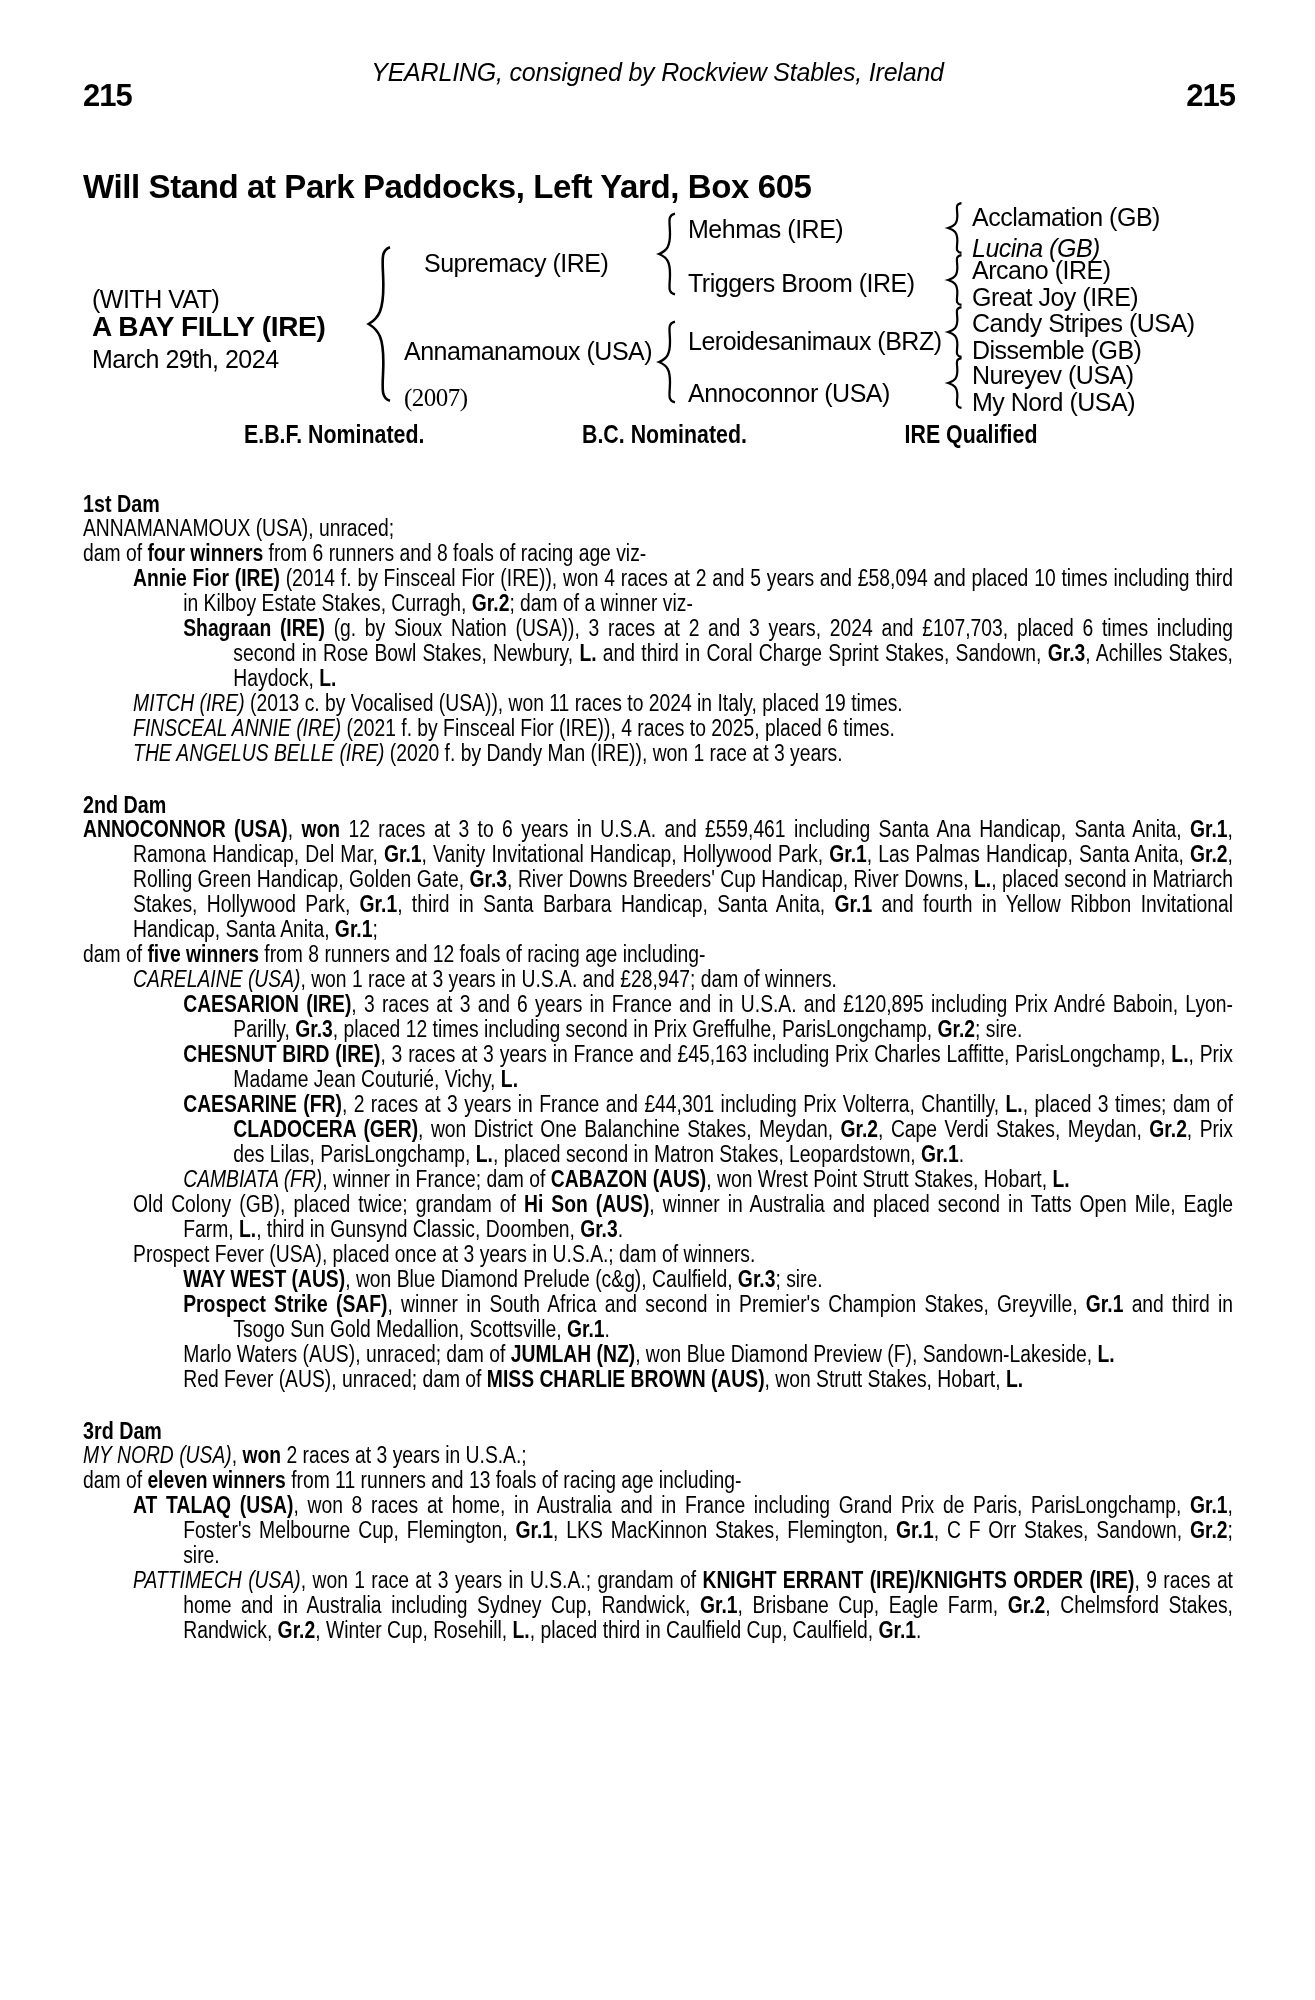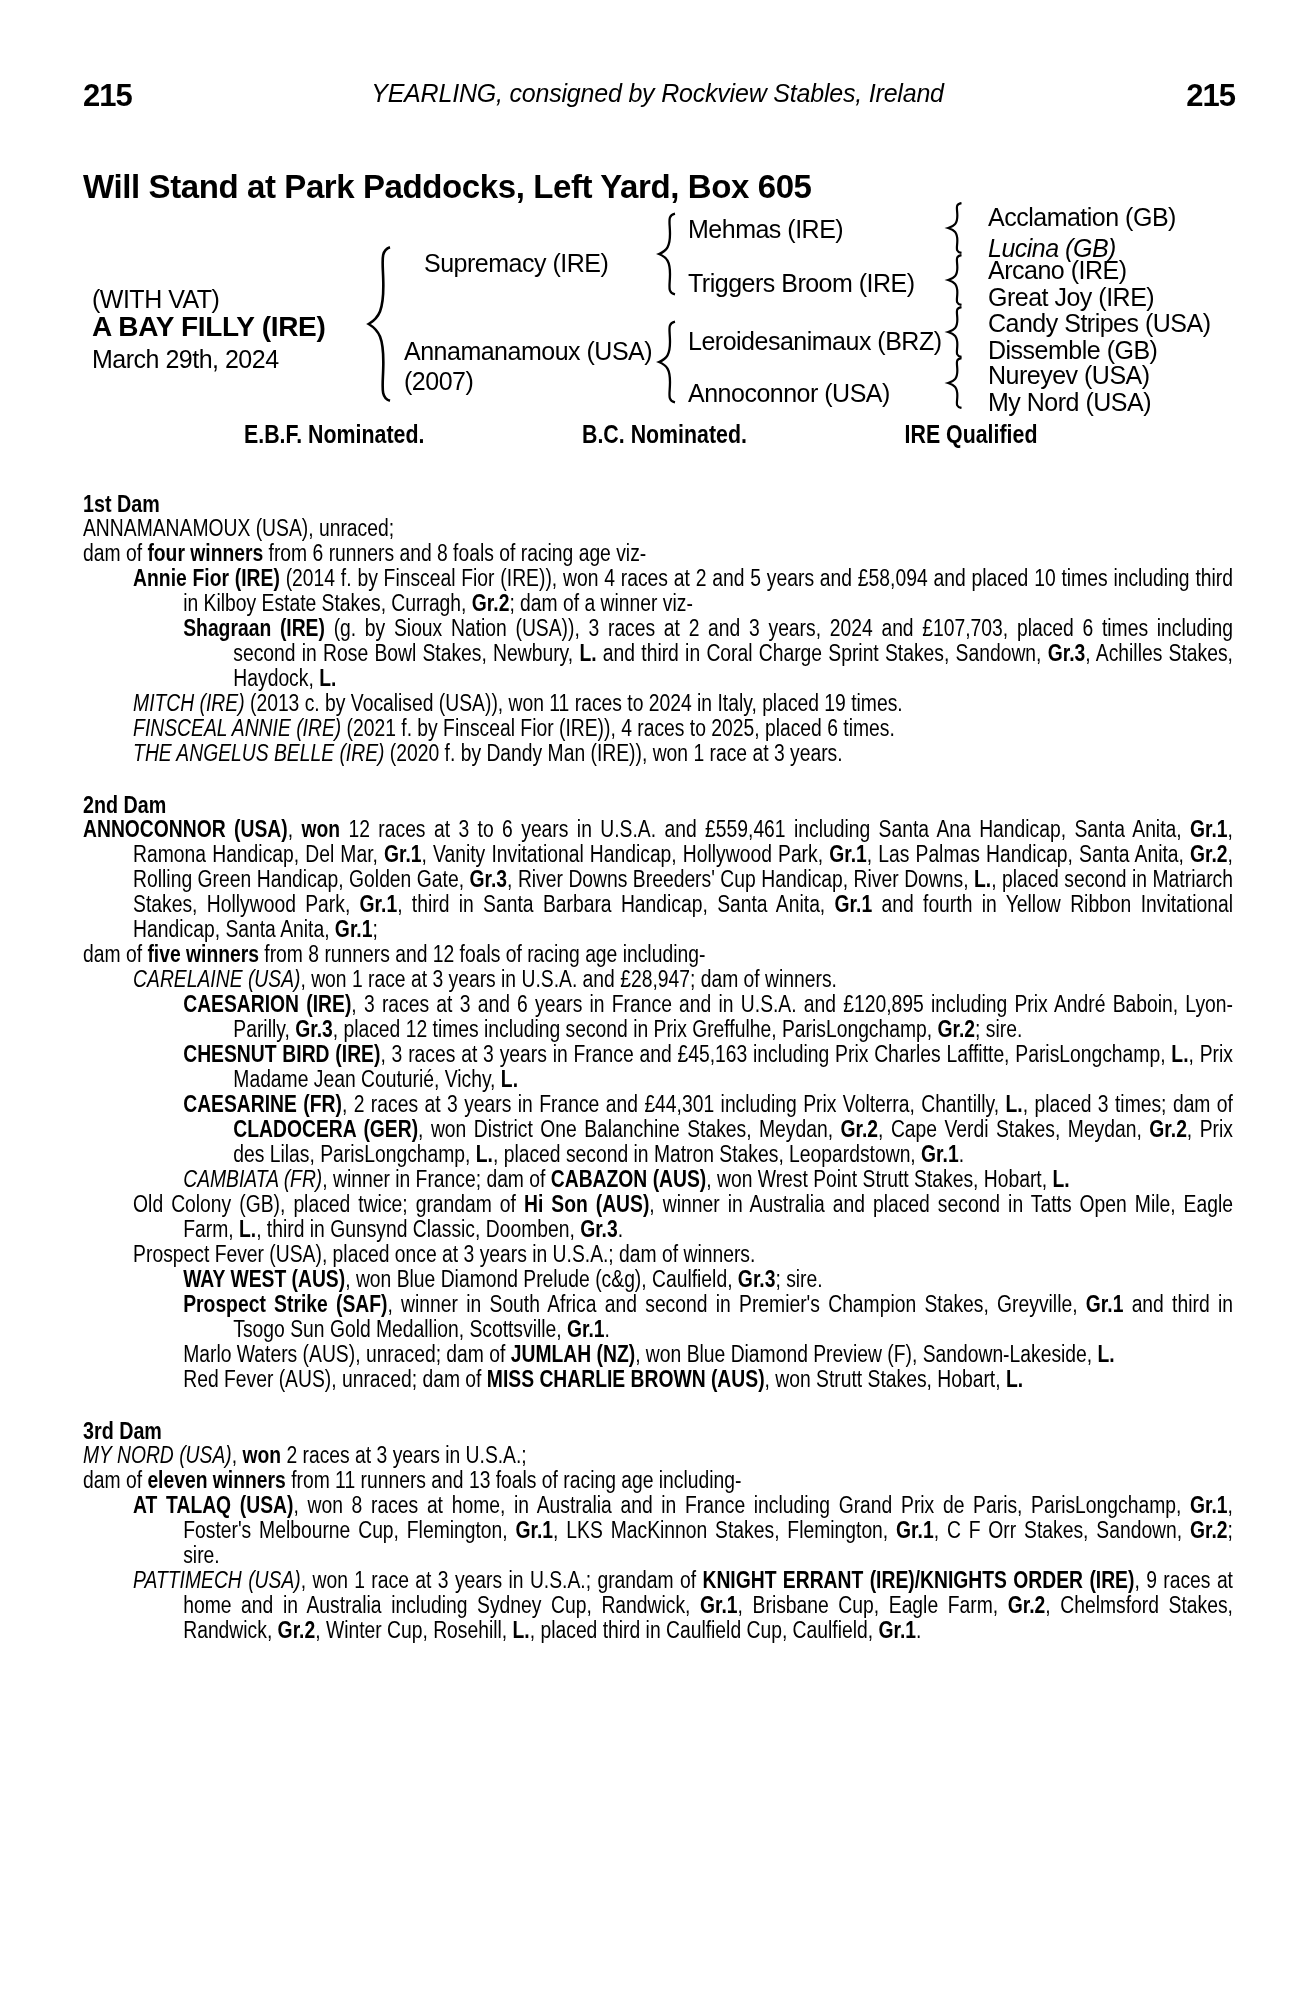--- a/index.html
+++ b/index.html
@@ -5,46 +5,46 @@
   html,body{margin:0;padding:0;background:#ffffff;}
   .page{
     position:relative;
     width:1315px;height:2000px;
     background:#ffffff;color:#000;
     font-family:"Liberation Sans",sans-serif;
     overflow:hidden;
   }
   .consignor{
     position:absolute;top:58px;left:0;width:100%;
-    text-align:center;font-style:italic;font-size:25px;letter-spacing:-0.2px;margin-top:21px;
+    text-align:center;font-style:italic;font-size:25px;letter-spacing:-0.2px;
   }
   .lot{
     position:absolute;top:80px;
     font-size:31px;font-weight:bold;letter-spacing:-1px;line-height:1;
   }
   .lot-left{left:83px;}
   .lot-right{right:80px;}
   .stand{
     position:absolute;top:168px;left:83px;
     font-size:33px;font-weight:bold;letter-spacing:-0.4px;
   }
   
   .pedigree{position:absolute;top:0;left:0;width:1315px;height:420px;}
   .ped{position:absolute;font-size:25px;letter-spacing:-0.5px;white-space:nowrap;line-height:1.1;}
   .vat{left:92px;top:286px;}
   .horsename{left:92px;top:312px;font-size:28px;font-weight:bold;letter-spacing:-0.3px;text-align:center;}
   .foaled{left:92px;top:346px;}
   .sire-name{left:404px;top:250px;margin-left:20px;}
   .dam-name{left:404px;top:338px;}
-  .dam-year{left:404px;top:368px;}
+  .dam-year{left:404px;top:384px;font-family:Liberation Serif, serif;}
   .g2-0{left:688px;top:216px;}
   .g2-1{left:688px;top:270px;}
   .g2-2{left:688px;top:328px;}
   .g2-3{left:688px;top:380px;}
-  .g3{left:972px;margin-left:16px;}
+  .g3{left:972px;}
   .g3-0{top:204px;} .g3-1{top:235px;font-style:italic;}
   .g3-2{top:257px;} .g3-3{top:284px;}
   .g3-4{top:310px;} .g3-5{top:337px;}
   .g3-6{top:362px;} .g3-7{top:389px;}
   .brace{position:absolute;}
   
   .textcol{
     position:absolute;top:422px;left:83px;
     width:1400px;
     transform:scaleX(0.8214);

